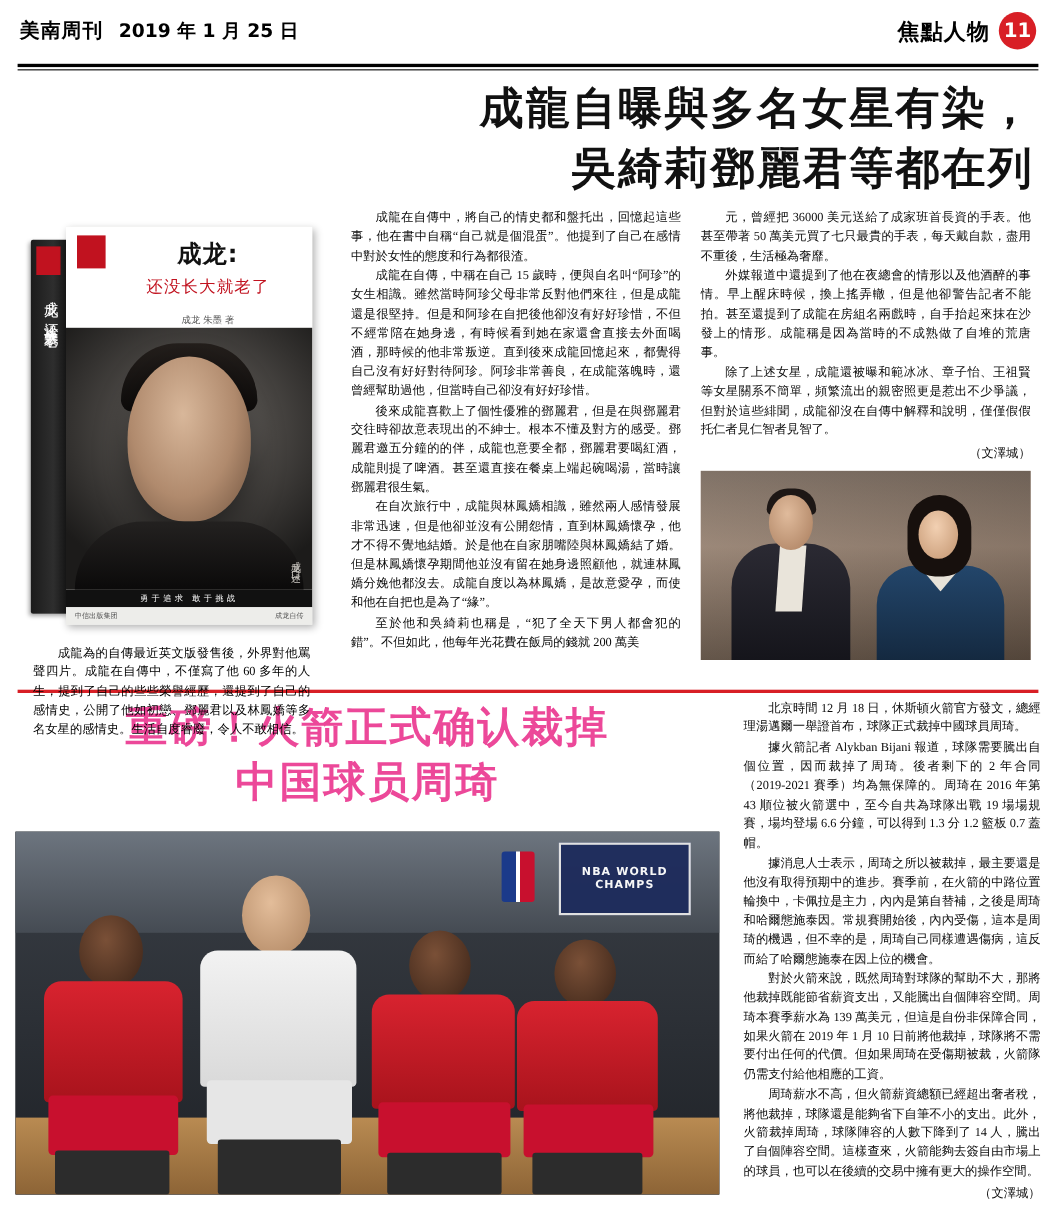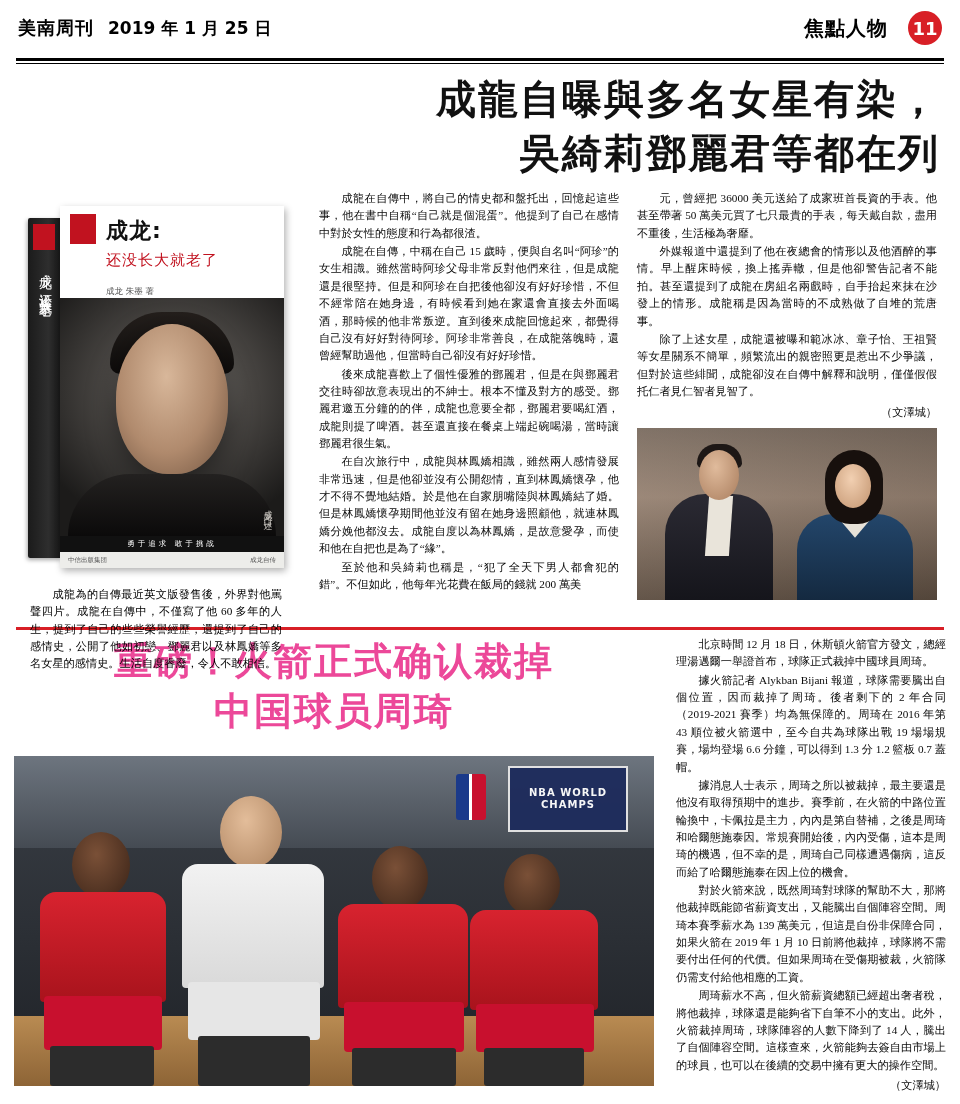--- a/index.html
+++ b/index.html
@@ -39,21 +39,21 @@
     font-family: "DejaVu Sans", sans-serif;
   }
   .mast-date {
     font-size: 17px;
     font-weight: bold;
     font-family: "DejaVu Sans", sans-serif;
   }
   .mast-right {
     display: flex;
     align-items: center;
-    gap: 20px;
+    gap: 8px;
   }
   .mast-section {
     font-size: 20px;
     font-weight: bold;
     letter-spacing: 1px;
     font-family: "DejaVu Sans", sans-serif;
   }
   .page-badge {
     width: 34px;
     height: 34px;
@@ -157,20 +157,21 @@
     width: 224px; height: 362px;
     background: #f2f2f0;
     box-shadow: 2px 3px 7px rgba(0,0,0,.3);
     overflow: hidden;
   }
   .bk-head {
     height: 92px;
     background: #fff;
     padding: 10px 12px 0 12px;
     position: relative;
+    text-align: center;
   }
   .bk-logo {
     position: absolute; left: 10px; top: 8px;
     width: 26px; height: 30px; background: #c1121f;
   }
   .bk-title {
     margin-left: 34px;
     font-family: "DejaVu Sans", sans-serif;
   }
   .bk-title .t1 {

